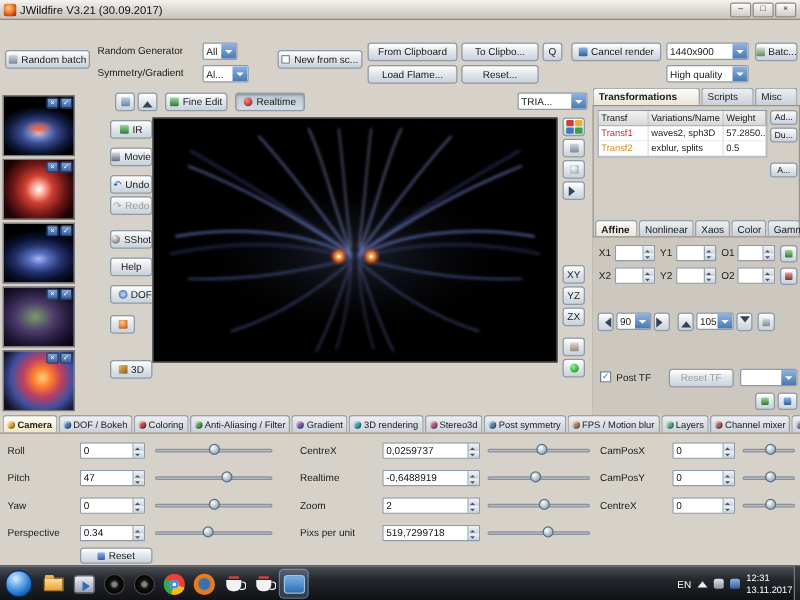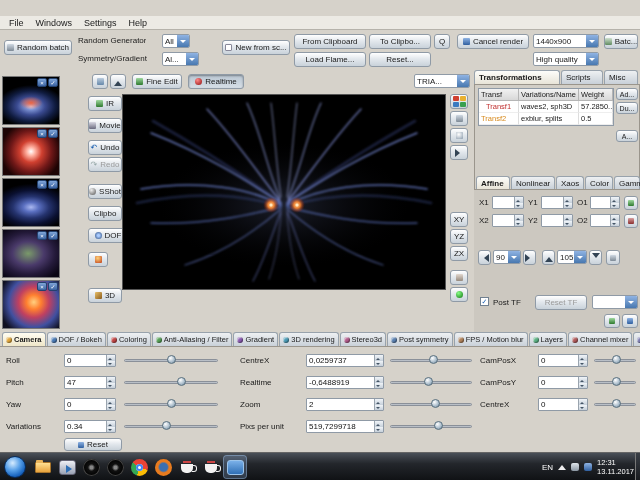--- a/index.html
+++ b/index.html
@@ -129,27 +129,30 @@
   .tri-l { width:0;height:0;border:4px solid transparent;border-right:5px solid #345; }
   .tri-r { width:0;height:0;border:4px solid transparent;border-left:5px solid #345; }
   .tri-u { width:0;height:0;border:4px solid transparent;border-bottom:5px solid #345; }
   .tri-d { width:0;height:0;border:4px solid transparent;border-top:5px solid #345; }
 </style>
 </head>
 <body>
 
 <div id="app">
 
-
-  <div class="abs menubar">
-    <span class="menuitem">File</span>
-    <span class="menuitem">Windows</span>
-    <span class="menuitem">Settings</span>
-    <span class="menuitem">Help</span>
-  </div>
+  <div class="abs titlebar">
+    <span class="appicon"></span>
+    <span class="wtitle">JWildfire V3.21 (30.09.2017)</span>
+    <span class="winbtns">
+      <span class="winbtn">–</span>
+      <span class="winbtn">□</span>
+      <span class="winbtn">×</span>
+    </span>
+  </div>
+
 
   <div class="abs btn" style="left:4px;top:40px;width:68px">
     <span class="ico" style="background:linear-gradient(#cfd8e2,#7e8a96)"></span>
     <span>Random batch</span>
   </div>
   <span class="abs lbl" style="left:78px;top:36px">Random Generator</span>
   <span class="abs combo" style="left:162px;top:34px;width:28px">
     <span class="cval">All</span>
     <span class="carr">
         <i></i>
@@ -226,21 +229,21 @@
     <span>Undo</span>
   </div>
   <div class="abs btn disabled" style="left:88px;top:157px;width:34px">
     <span style="color:#9aa">↷</span>
     <span>Redo</span>
   </div>
   <div class="abs btn" style="left:88px;top:184px;width:34px">
     <span class="ico" style="background:radial-gradient(circle at 35% 30%, #eee, #555);border-radius:50%"></span>
     <span>SShot</span>
   </div>
-  <div class="abs btn" style="left:88px;top:206px;width:34px">Clipbo</div>
+  <div class="abs btn" style="left:88px;top:206px;width:34px">Help</div>
   <div class="abs btn" style="left:88px;top:228px;width:40px">
     <span class="ico" style="background:radial-gradient(circle, #acf 20%, #247);border-radius:50%"></span>
     <span>DOF</span>
   </div>
   <div class="abs btn" style="left:88px;top:252px;width:20px">
     <span class="ico" style="background:radial-gradient(circle at 40% 30%, #ffd27a, #c0401a)"></span>
   </div>
   <div class="abs btn" style="left:88px;top:288px;width:34px">
     <span class="ico" style="background:linear-gradient(135deg,#e8c06a,#8a5a1a)"></span>
     <span>3D</span>
@@ -335,21 +338,21 @@
 
   <div class="abs tab active" style="left:474px;top:70px;width:86px">Transformations</div>
   <div class="abs tab" style="left:561px;top:70px;width:42px">Scripts</div>
   <div class="abs tab" style="left:604px;top:70px;width:34px">Misc</div>
   <div class="abs panelbox" style="left:474px;top:84px;width:166px;height:248px"></div>
 
   <div class="abs ttable" style="left:478px;top:88px;width:136px">
     <span class="th">Transf</span>
     <span class="th">Variations/Name</span>
     <span class="th">Weight</span>
-    <span class="td" style="color: rgb(192, 48, 48); text-align: center;">Transf1</span>
+    <span class="td" style="color: rgb(192, 48, 48);">Transf1</span>
     <span class="td">waves2, sph3D</span>
     <span class="td">57.2850...</span>
     <span class="td" style="color: rgb(215, 138, 30);">Transf2</span>
     <span class="td">exblur, splits</span>
     <span class="td">0.5</span>
   </div>
 
   <div class="abs btn" style="left:616px;top:88px;width:22px;height:12px;font-size:7px">Ad...</div>
   <div class="abs btn" style="left:616px;top:102px;width:22px;height:12px;font-size:7px">Du...</div>
   <div class="abs btn" style="left:616px;top:130px;width:22px;height:12px;font-size:7px">A...</div>
@@ -544,21 +547,21 @@
       <span class="ud">
         <i class="up"></i>
         <i class="dn"></i>
       </span>
     </span>
   <span class="abs slider" style="left:124px;top:398px;width:94px">
       <i class="track"></i>
       <i class="thumb" style="left:46%"></i>
     </span>
 
-  <span class="abs lbl" style="left:6px;top:422px">Variations</span>
+  <span class="abs lbl" style="left:6px;top:422px">Perspective</span>
   <span class="abs spin" style="left:64px;top:420px;width:52px">
       <input value="0.34" style="">
       <span class="ud">
         <i class="up"></i>
         <i class="dn"></i>
       </span>
     </span>
   <span class="abs slider" style="left:124px;top:420px;width:94px">
       <i class="track"></i>
       <i class="thumb" style="left:40%"></i>

